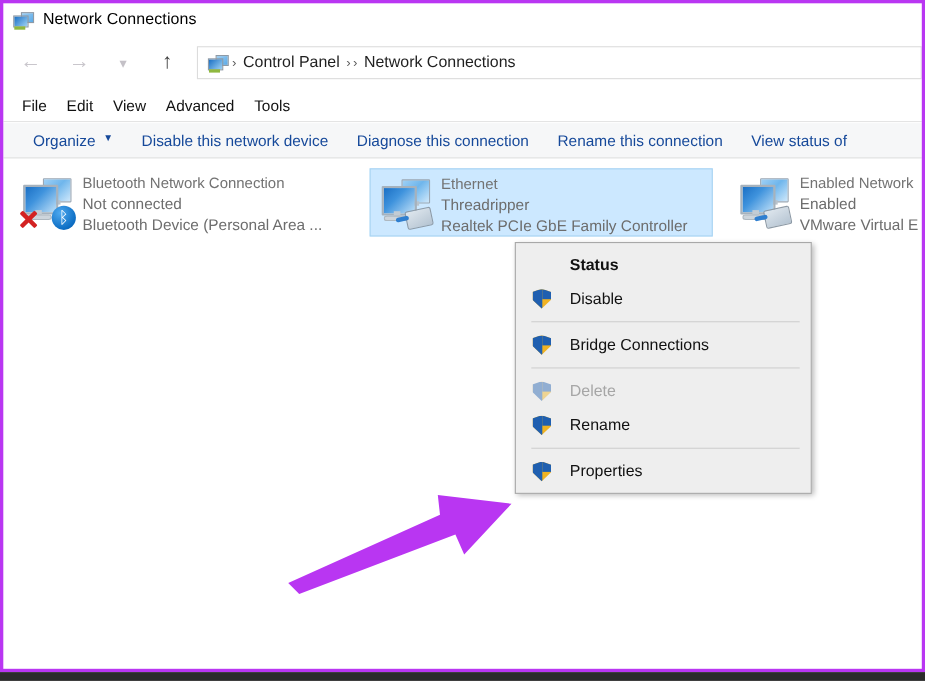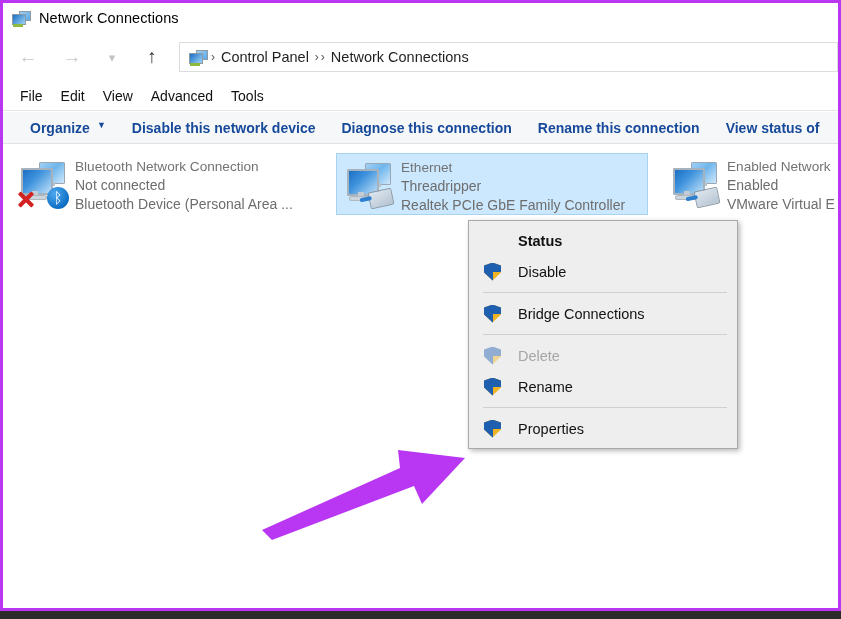--- a/index.html
+++ b/index.html
@@ -143,21 +143,20 @@
     align-items: center;
     padding-left: 14px;
     box-sizing: border-box;
   }
   .toolbar-item {
     font-size: 14px;
     color: #16499a;
     padding: 0 13px;
     white-space: nowrap;
     display: flex;
-    font-weight: bold;
   }
   .toolbar-caret {
     margin-left: 7px;
     font-size: 9px;
     color: #16499a;
   }
 
   
   .content {
     position: absolute;

